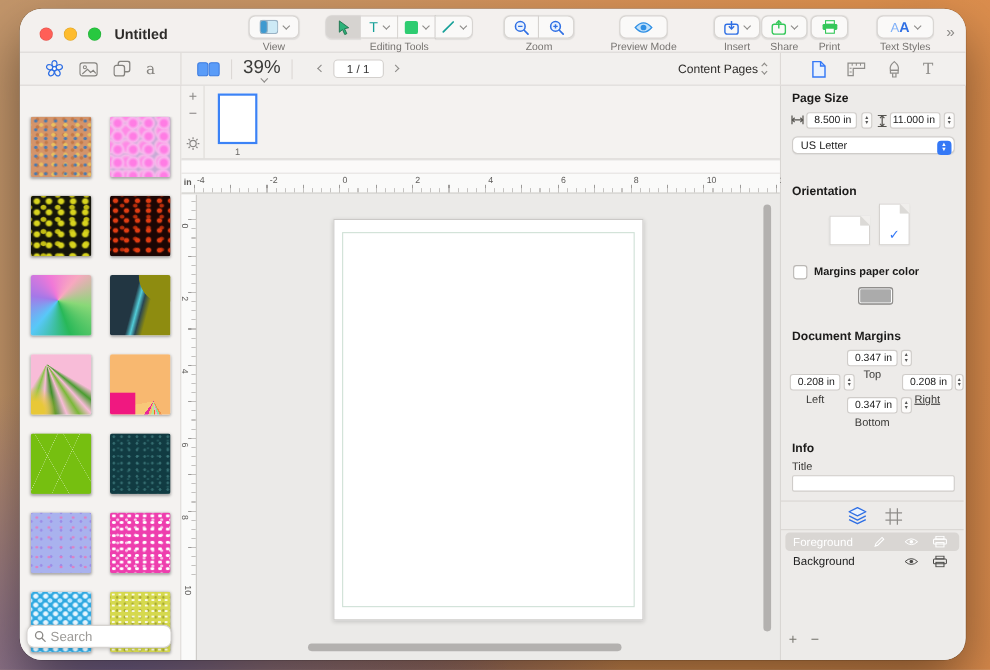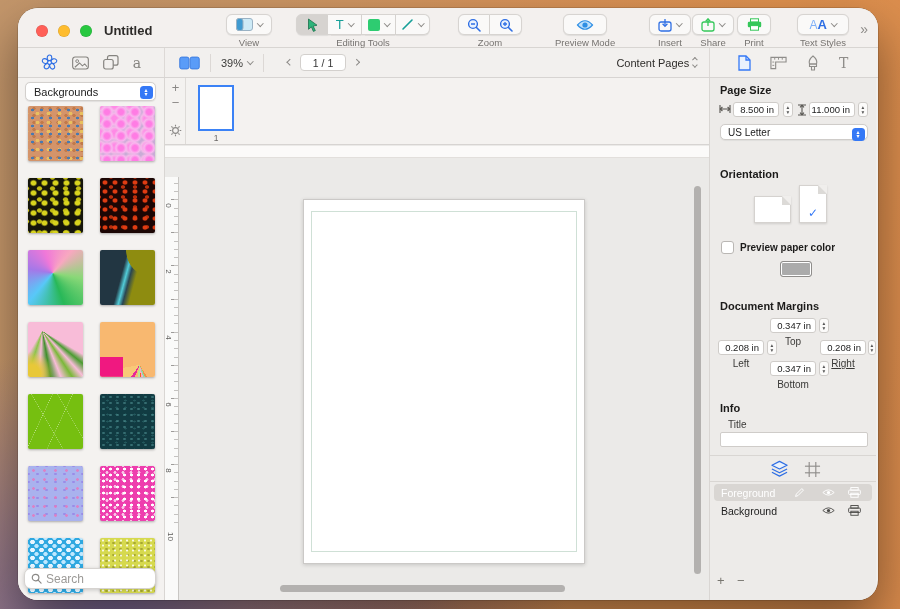--- a/index.html
+++ b/index.html
@@ -35,21 +35,21 @@
   .chev-l { transform:rotate(135deg); margin:0; }
   .chev-r { transform:rotate(-45deg); margin:0; }
   .overflow-btn { position:absolute; right:10px; top:13px; font-size:14px; color:#8d8b88; cursor:default; }
 
   
   .subbar { position:relative; height:30px; background:#f2f0ee; border-bottom:1px solid #d7d4d2; display:flex; }
   .sb-side { width:147px; display:flex; align-items:center; justify-content:space-around; padding:0 16px; border-right:1px solid #ddd9d6; }
   .sb-canvas { width:545px; display:flex; align-items:center; border-right:1px solid #ddd9d6; position:relative; }
   .sb-panel { width:166px; display:flex; align-items:center; justify-content:space-around; padding:0 18px; }
   .vdiv { width:1px; height:18px; background:#dcd8d5; margin:0 10px; }
-  .zoom-ctl { font-size:11px; color:#3a3a38; display:flex; align-items:center; }
+  .zoom-ctl { font-size:17px; color:#3a3a38; display:flex; align-items:center;flex-direction:column; }
   .pagefield { width:46px; height:17px; background:#fff; border:1px solid #d3d0cd; border-radius:4px; font-size:10.5px; color:#333;
                display:flex; align-items:center; justify-content:center; margin:0 8px; }
   .content-pages { position:absolute; right:12px; display:flex; align-items:center; font-size:11px; color:#2e2c2a; }
   .updown { display:inline-flex; flex-direction:column; margin-left:4px; gap:1px; }
   .updown .chev { margin:0; width:3.8px; height:3.8px; }
   .updown .u { transform:rotate(-135deg); }
 
   
   .body { position:relative; height:522px; display:flex; }
 
@@ -362,27 +362,20 @@
               <path d="M5.5 11.5 V15 H8.5 V11.5" fill="none" stroke="#8f8d8a" stroke-width="1.1"></path>
             </svg>
         </span>
         <span class="icon" style="font-family:'DejaVu Serif',serif;font-size:14px;color:#8f8d8a;">T</span>
       </div>
     </div>
 
     <div class="body">
 
       <div class="sidebar">
-        <div class="cat-select">
-          <span>Backgrounds</span>
-          <span class="sel-cap">
-              <span>▴</span>
-              <span>▾</span>
-            </span>
-        </div>
         <div class="thumb-grid">
             <div class="thumb" style="background: radial-gradient(rgb(74, 122, 176) 1.2px, transparent 1.9px) 0px 0px / 9px 8px, radial-gradient(rgb(232, 192, 96) 1.6px, transparent 2.3px) 4px 3px / 11px 9px, radial-gradient(rgb(194, 122, 74) 1.4px, transparent 2px) 2px 6px / 8px 7px, rgb(212, 148, 106);"></div>
             <div class="thumb" style="background: radial-gradient(circle, rgb(255, 124, 228) 2.5px, rgb(249, 182, 238) 5px, transparent 7px) 0px 0px / 14px 12px, radial-gradient(circle, rgb(255, 138, 230) 3px, rgb(243, 187, 232) 6px, transparent 8px) 7px 6px / 16px 14px, rgb(201, 171, 214);"></div>
             <div class="thumb" style="background: radial-gradient(rgb(216, 212, 30) 2.2px, rgba(216, 212, 30, 0.35) 3.2px, transparent 4px) 0px 0px / 11px 10px, radial-gradient(rgb(194, 188, 20) 2px, transparent 3.2px) 5px 5px / 13px 11px, rgb(21, 21, 10);"></div>
             <div class="thumb" style="background: radial-gradient(rgb(224, 60, 18) 1.8px, rgba(224, 60, 18, 0.3) 2.6px, transparent 3.4px) 0px 0px / 10px 9px, radial-gradient(rgb(184, 46, 12) 1.6px, transparent 2.6px) 5px 4px / 12px 10px, rgb(28, 6, 4);"></div>
             <div class="thumb" style="background: conic-gradient(from 220deg at 45% 42%, rgb(88, 200, 248), rgb(164, 120, 232), rgb(240, 120, 216), rgb(248, 168, 192), rgb(138, 216, 120), rgb(40, 184, 88), rgb(88, 200, 248));"></div>
             <div class="thumb" style="background: radial-gradient(at 88% 0%, rgb(142, 140, 16) 0%, rgb(142, 140, 16) 32%, transparent 33%), linear-gradient(105deg, rgb(34, 54, 66) 40%, rgb(82, 204, 216) 47%, rgb(42, 70, 82) 53%, rgb(142, 140, 16) 62%, rgb(142, 140, 16) 100%);"></div>
             <div class="thumb" style="background: radial-gradient(circle at 6% 94%, rgb(232, 200, 56) 0%, rgb(232, 200, 56) 12%, transparent 30%), conic-gradient(from 120deg at 26% 16%, rgb(248, 188, 216) 0deg, rgb(74, 156, 48) 9deg, rgb(248, 188, 216) 18deg, rgb(122, 184, 56) 27deg, rgb(248, 188, 216) 38deg, rgb(63, 143, 42) 50deg, rgb(248, 188, 216) 64deg, rgb(140, 196, 74) 78deg, rgb(248, 188, 216) 92deg, rgb(248, 188, 216) 360deg);"></div>
             <div class="thumb" style="background: linear-gradient(rgb(240, 24, 128), rgb(240, 24, 128)) 0px 100% / 42% 36% no-repeat, conic-gradient(from 140deg at 72% 78%, rgb(248, 184, 112) 0deg, rgb(248, 184, 112) 8deg, rgb(240, 144, 72) 8deg, rgb(240, 144, 72) 16deg, rgb(138, 224, 160) 16deg, rgb(138, 224, 160) 24deg, rgb(248, 168, 200) 24deg, rgb(248, 168, 200) 34deg, rgb(240, 104, 24) 34deg, rgb(240, 104, 24) 40deg, rgb(184, 232, 144) 40deg, rgb(184, 232, 144) 50deg, rgb(248, 184, 112) 50deg, rgb(248, 184, 112) 62deg, rgb(232, 40, 152) 62deg, rgb(232, 40, 152) 76deg, rgb(248, 200, 120) 76deg, rgb(248, 200, 120) 120deg, rgb(248, 184, 112) 120deg, rgb(248, 184, 112) 360deg);"></div>
             <div class="thumb" style="background: linear-gradient(115deg, transparent 0px, transparent 30%, rgba(255, 255, 255, 0.55) 30.4%, transparent 30.9%, transparent 55%, rgba(255, 255, 255, 0.5) 55.4%, transparent 55.9%), linear-gradient(60deg, transparent 0px, transparent 40%, rgba(255, 255, 255, 0.5) 40.4%, transparent 40.9%, transparent 70%, rgba(255, 255, 255, 0.45) 70.4%, transparent 70.9%), rgb(118, 191, 16);"></div>
@@ -414,20 +407,32 @@
                     <circle cx="7" cy="7" r="3.1"></circle>
                     <path d="M7 0.8 V2.6 M7 11.4 V13.2 M0.8 7 H2.6 M11.4 7 H13.2 M2.6 2.6 L3.9 3.9 M10.1 10.1 L11.4 11.4 M11.4 2.6 L10.1 3.9 M3.9 10.1 L2.6 11.4"></path>
                   </g>
                 </svg>
             </span>
           </div>
           <div class="page-thumb"></div>
           <div class="page-thumb-num">1</div>
         </div>
         <div class="ruler-spacer"></div>
+        <div class="h-ruler">
+          <span class="ruler-unit">in</span>
+        <span class="hlab" style="left: 11px;">-4</span>
+            <span class="hlab" style="left: 77.2px;">-2</span>
+            <span class="hlab" style="left: 143.4px;">0</span>
+            <span class="hlab" style="left: 209.6px;">2</span>
+            <span class="hlab" style="left: 275.8px;">4</span>
+            <span class="hlab" style="left: 342px;">6</span>
+            <span class="hlab" style="left: 408.2px;">8</span>
+            <span class="hlab" style="left: 474.4px;">10</span>
+            <span class="hlab" style="left: 540.6px;">12</span>
+          </div>
         <div class="viewport">
           <div class="v-ruler">
               <span class="vlab" style="top: 24px;">0</span>
               <span class="vlab" style="top: 90.2px;">2</span>
               <span class="vlab" style="top: 156.4px;">4</span>
               <span class="vlab" style="top: 222.6px;">6</span>
               <span class="vlab" style="top: 288.8px;">8</span>
               <span class="vlab" style="top: 355px;">10</span>
             </div>
           <div class="doc-page">
@@ -482,21 +487,21 @@
         <div class="p-head" style="left:10px; top:90px;">Orientation</div>
         <div class="orient" style="left:44px; top:118px; width:37px; height:27px;">
             <span class="fold"></span>
           </div>
         <div class="orient" style="left:89px; top:107px; width:28px; height:38px;">
           <span class="fold"></span>
           <span class="check">✓</span>
         </div>
 
         <div class="checkbox" style="left:11px; top:163px;"></div>
-        <div class="plabel" style="left:30px; top:164px; font-weight:bold; color:#1c1b1a;">Preview paper color</div>
+        <div class="plabel" style="left:30px; top:164px; font-weight:bold; color:#1c1b1a;">Margins paper color</div>
         <div class="colorwell" style="left:70px; top:183px;"></div>
 
         <div class="p-head" style="left:10px; top:222px;">Document Margins</div>
         <div class="nfield" style="left:60px; top:240px; width:46px;">0.347 in</div>
         <div class="stepper" style="left:109px; top:240px;">
             <span>▴</span>
             <span>▾</span>
           </div>
         <div class="plabel" style="left:60px; top:258px; width:46px; text-align:center;">Top</div>
         <div class="nfield" style="left:8px; top:262px; width:46px;">0.208 in</div>
@@ -513,21 +518,21 @@
           </div>
         <div class="plabel" style="left:110px; top:280px; width:46px; text-align:center;text-decoration:underline;">Right</div>
         <div class="nfield" style="left:60px; top:283px; width:46px;">0.347 in</div>
         <div class="stepper" style="left:109px; top:283px;">
             <span>▴</span>
             <span>▾</span>
           </div>
         <div class="plabel" style="left:60px; top:301px; width:46px; text-align:center;">Bottom</div>
 
         <div class="p-head" style="left:10px; top:324px;">Info</div>
-        <div class="plabel" style="left:18px; top:341px;">Title</div>
+        <div class="plabel" style="left:10px; top:341px;">Title</div>
         <input class="tinput" style="top: 354px;" value="">
 
         <div class="pdiv" style="top:377px;"></div>
         <span class="ltab" style="left:58px;">
           <svg width="19" height="18" viewBox="0 0 20 19">
               <g fill="none" stroke="#2f6fe4" stroke-width="1.3" stroke-linejoin="round">
                 <path d="M10 1.5 L18 5.5 L10 9.5 L2 5.5 Z" fill="#eaf2fd"></path>
                 <path d="M2 9.5 L10 13.5 L18 9.5"></path>
                 <path d="M2 13 L10 17 L18 13"></path>
               </g>

